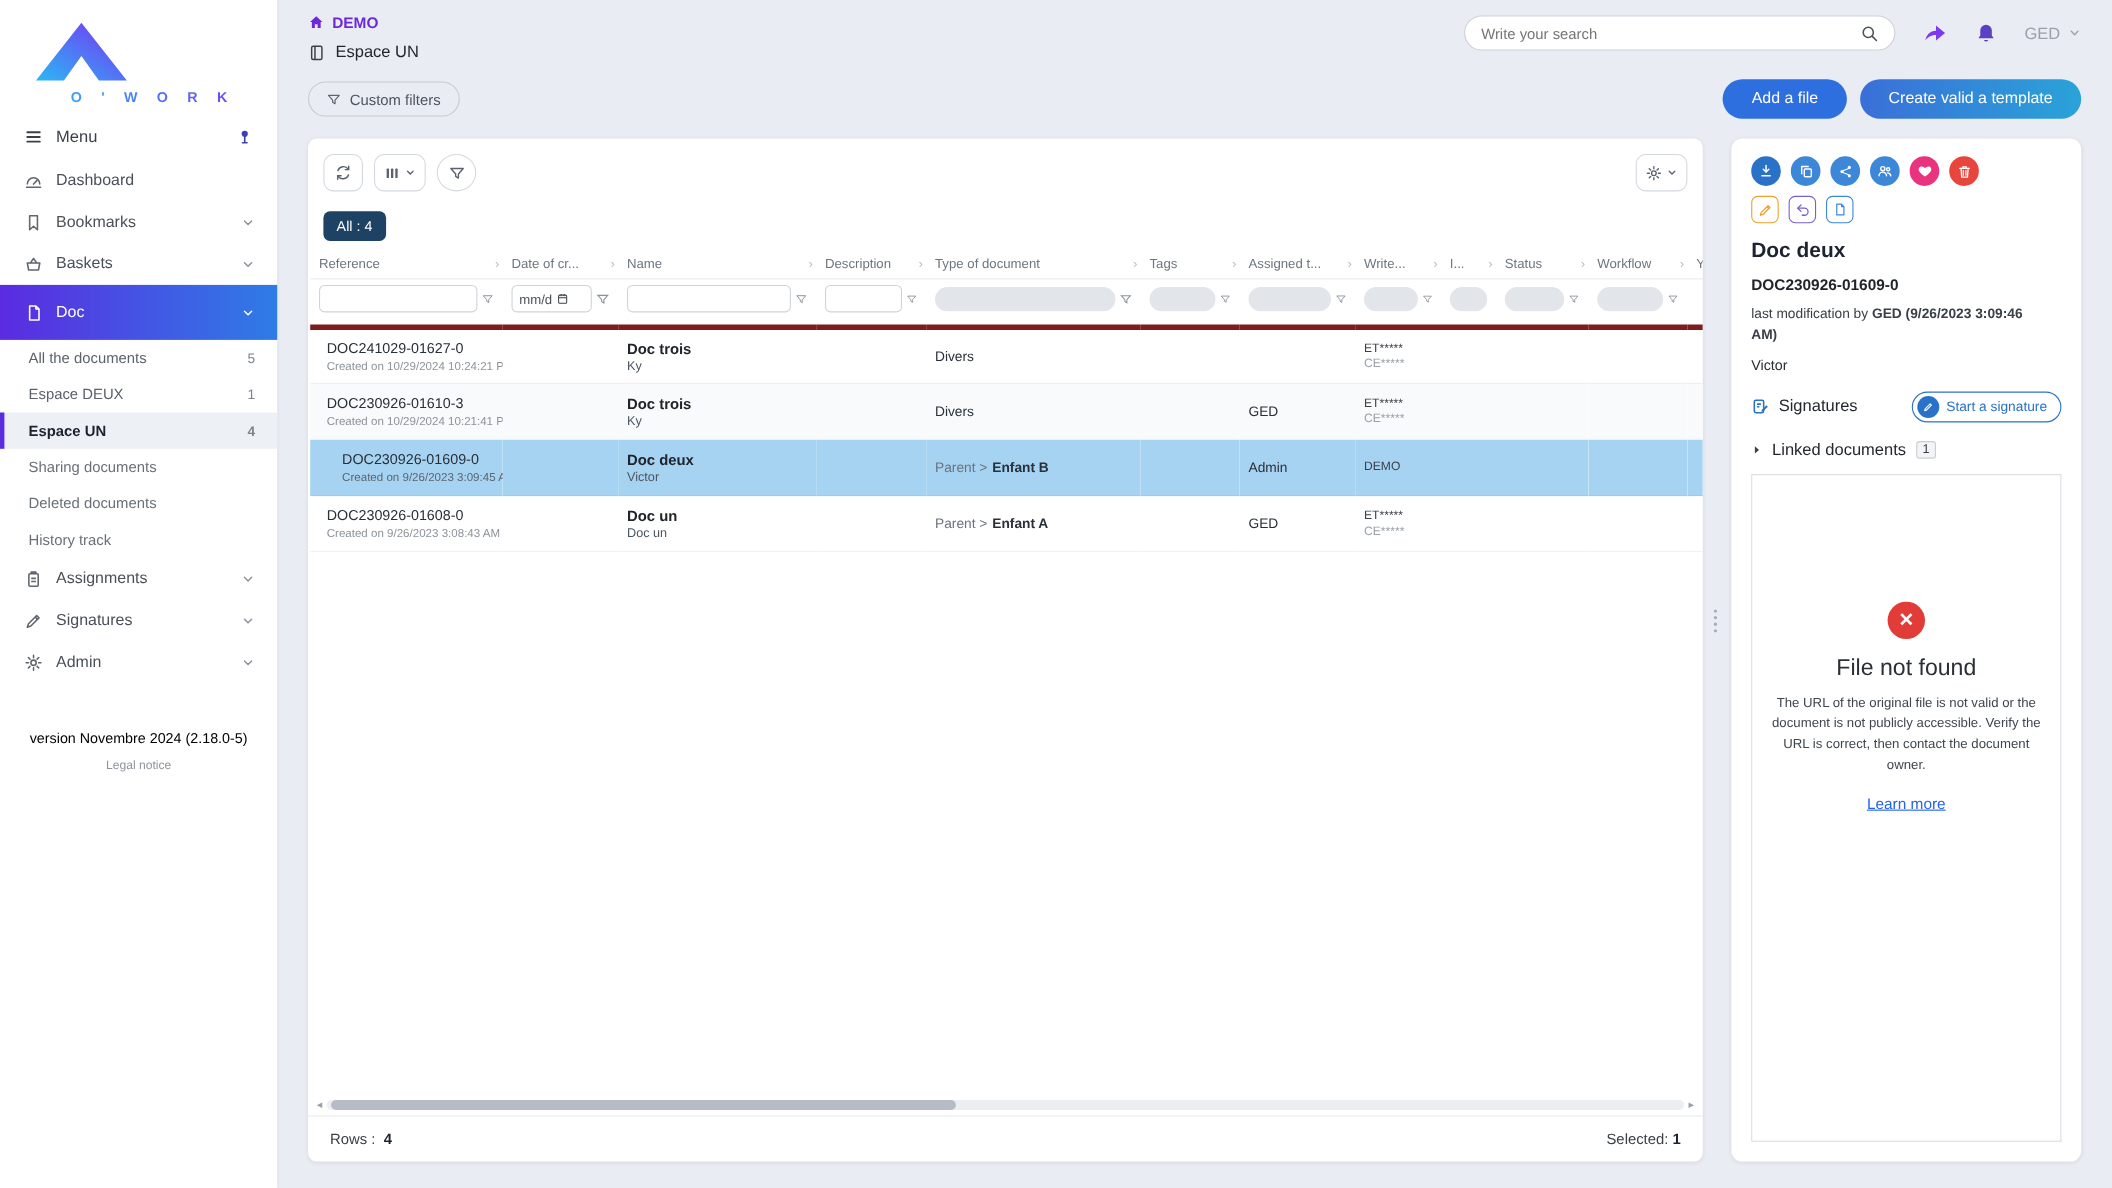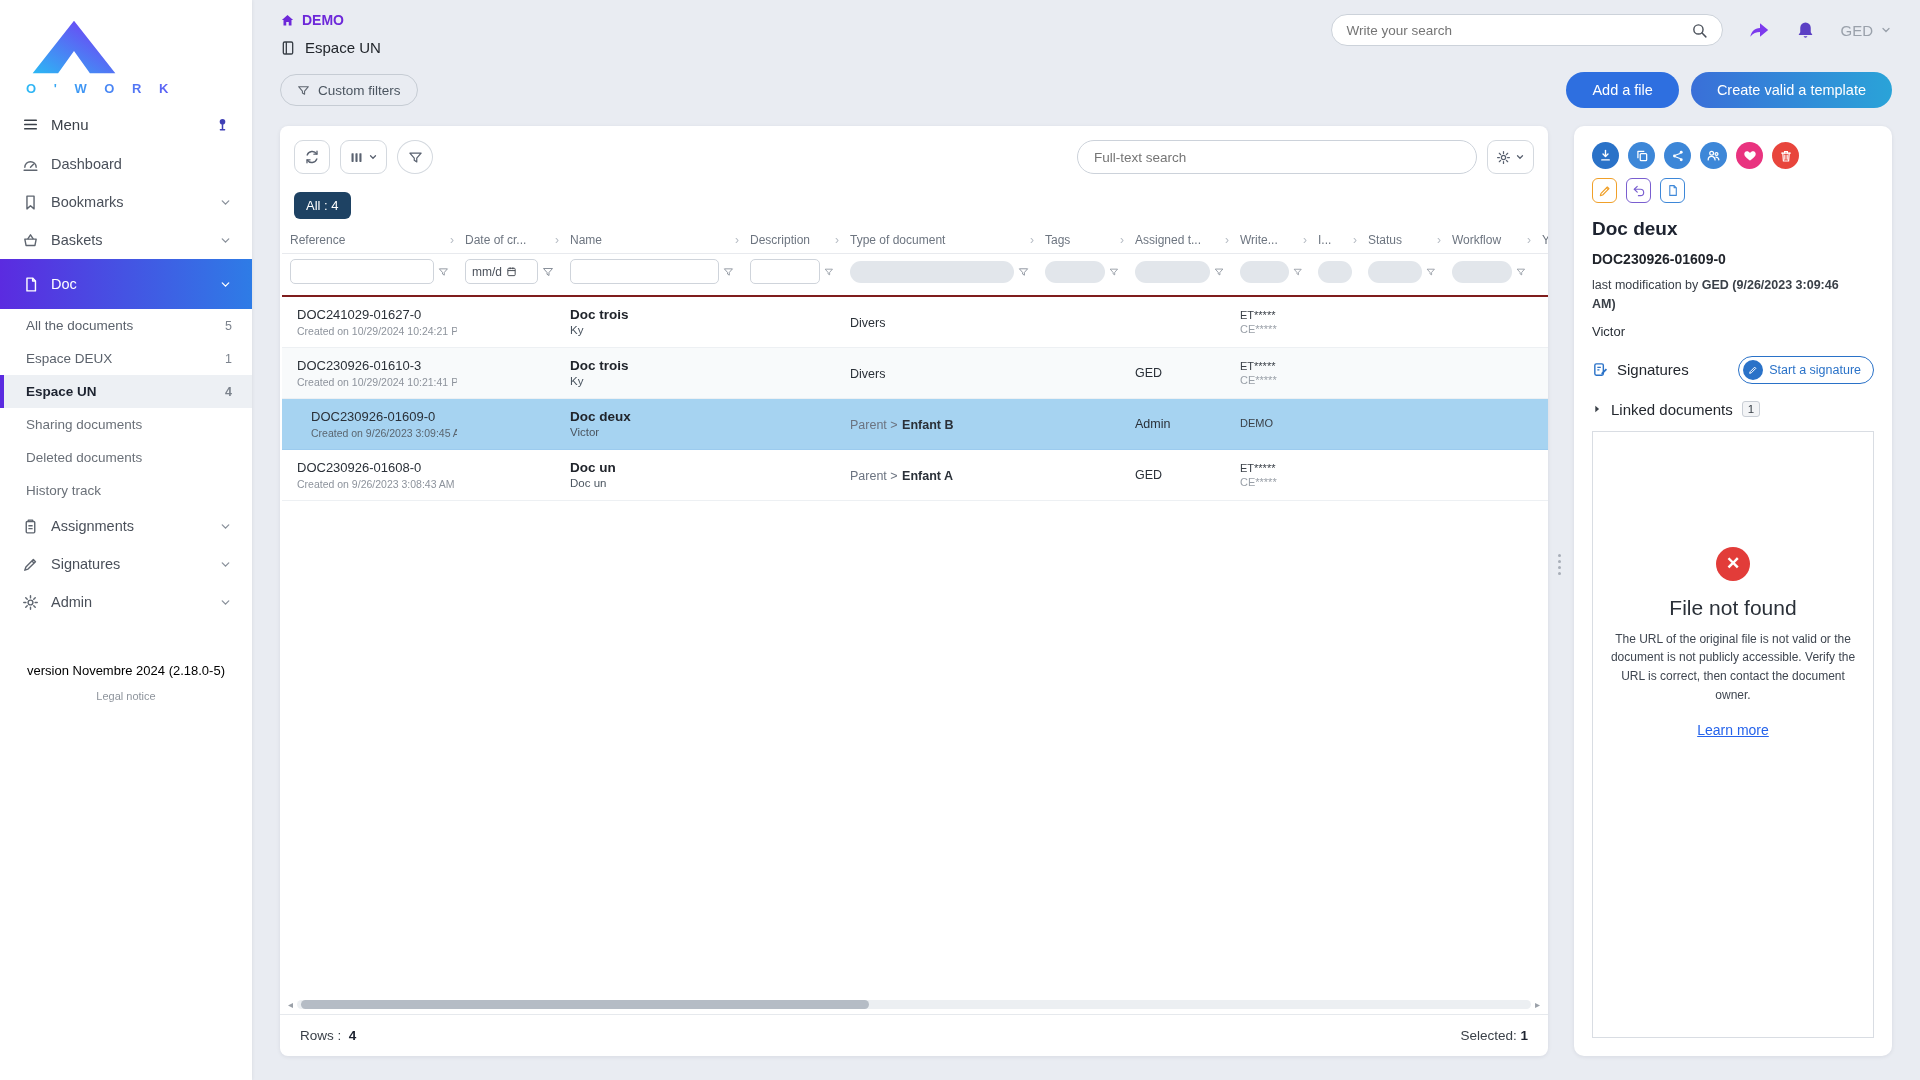--- a/index.html
+++ b/index.html
@@ -2,21 +2,21 @@
 <html><head>
 <meta charset="utf-8">
 <style>
   * { box-sizing:border-box; margin:0; padding:0; }
   html,body { width:1920px; height:1080px; }
   body { display:flex; background:#e9ecf2; font-family:"Liberation Sans",sans-serif; color:#333; overflow:hidden; }
   .ic { display:block; }
 
   
   .sidebar { width:252px; background:#fff; display:flex; flex-direction:column; flex-shrink:0; height:100%; box-shadow:1px 0 3px rgba(0,0,0,.05); }
-  .logo { padding:16px 0 4px 26px; cursor:pointer; }
+  .logo { padding:16px 0 4px 26px; cursor:pointer;text-align:center; }
   .logo-text { font-size:13px; font-weight:bold; letter-spacing:7px; margin-top:3px;
     background:linear-gradient(90deg,#2bb8f4,#7a2ff5); -webkit-background-clip:text; background-clip:text; color:transparent; }
   .menu-row { display:flex; align-items:center; gap:12px; padding:16px 22px 12px 22px; font-size:15px; color:#3a4048; }
   .menu-pin { margin-left:auto; cursor:pointer; }
   .nav-item { display:flex; align-items:center; gap:12px; height:38px; padding:0 20px 0 22px; font-size:14.5px; color:#4a505a; cursor:pointer; }
   .nav-item .chev { margin-left:auto; }
   .nav-item.active { background:linear-gradient(90deg,#5b2be0,#2e7ce6); color:#fff; height:50px; }
   .sub-item { display:flex; align-items:center; height:33px; padding:0 20px 0 22px; font-size:13.5px; color:#5b626c; cursor:pointer; border-left:4px solid transparent; }
   .sub-item .cnt { margin-left:auto; font-size:12.5px; color:#7c838d; }
   .sub-item.active { background:#edf0f4; border-left-color:#5b2be0; color:#1d2330; font-weight:bold; }
@@ -53,21 +53,21 @@
   .tbtn.round { border-radius:50%; width:36px; }
   .toolbar-right { margin-left:auto; display:flex; gap:10px; align-items:center; }
   .fulltext { width:400px; height:34px; border:1px solid #ccd2da; border-radius:17px; padding:0 16px; font-size:13.5px; outline:none; color:#444; font-family:inherit; }
   .tab-row { padding:12px 14px 6px; }
   .all-badge { display:inline-block; background:#1e4263; color:#fff; font-size:13px; padding:6px 12px; border-radius:6px; cursor:pointer; }
 
   .table-wrap { overflow:hidden; padding:0 2px; }
   table.grid { width:1292px; table-layout:fixed; border-collapse:collapse; }
   .grid th { font-size:12px; color:#6d7580; font-weight:normal; text-align:left; padding:8px 8px 6px; border-bottom:1px solid #e8eaee; position:relative; white-space:nowrap; overflow:hidden; cursor:pointer; }
   .grid th::after { content:"›"; position:absolute; right:3px; top:8px; color:#b6bcc4; font-size:12px; }
-  .f-row td { padding:5px 8px 11px; border-bottom:2px solid #7f1d1d; }
+  .f-row td { padding:5px 8px 11px; border-bottom:5px solid #7f1d1d; }
   .f-wrap { display:flex; align-items:center; gap:4px; }
   .f-input { height:25px; border:1px solid #cfd4db; border-radius:5px; width:100%; min-width:0; padding:0 6px; font-size:12px; outline:none; color:#444; font-family:inherit; }
   .f-gray { height:22px; background:#e2e6eb; border:none; border-radius:11px; width:100%; min-width:0; cursor:pointer; }
   .f-date { display:flex; align-items:center; gap:4px; border:1px solid #cfd4db; border-radius:5px; height:25px; padding:0 6px; font-size:12px; color:#4a505a; flex:1; min-width:0; cursor:text; }
   .grid tbody td { padding:6px 8px; border-bottom:1px solid #edf0f3; vertical-align:middle; height:51px; overflow:hidden; white-space:nowrap; }
   tr.alt { background:#f8fafb; }
   tr.selected { background:#a6d3f1; }
   tr.selected td { border-bottom-color:#9ccbee; }
   .ref-flex { display:flex; align-items:center; gap:7px; }
   .ref-line { font-size:13px; color:#2a3038; }
@@ -326,21 +326,20 @@
           <svg class="ic" width="10" height="10" viewBox="0 0 24 24" fill="none" stroke="#5a6270" stroke-width="3" stroke-linecap="round">
               <polyline points="6 9 12 15 18 9"></polyline>
             </svg>
         </button>
         <button class="tbtn round">
           <svg class="ic" width="15" height="15" viewBox="0 0 24 24" fill="none" stroke="#5a6270" stroke-width="2" stroke-linejoin="round">
               <path d="M3 5h18l-7 8v6l-4-2.5V13z"></path>
             </svg>
         </button>
         <div class="toolbar-right">
-          <input class="fulltext" placeholder="Full-text search" style="">
           <button class="tbtn">
             <svg class="ic" width="15" height="15" viewBox="0 0 24 24" fill="none" stroke="#5a6270" stroke-width="2" stroke-linecap="round">
                 <circle cx="12" cy="12" r="3.4"></circle>
                 <path d="M12 2.5v3M12 18.5v3M2.5 12h3M18.5 12h3M5.3 5.3l2.1 2.1M16.6 16.6l2.1 2.1M18.7 5.3l-2.1 2.1M7.4 16.6l-2.1 2.1"></path>
               </svg>
             <svg class="ic" width="10" height="10" viewBox="0 0 24 24" fill="none" stroke="#5a6270" stroke-width="3" stroke-linecap="round">
                 <polyline points="6 9 12 15 18 9"></polyline>
               </svg>
           </button>
         </div>

